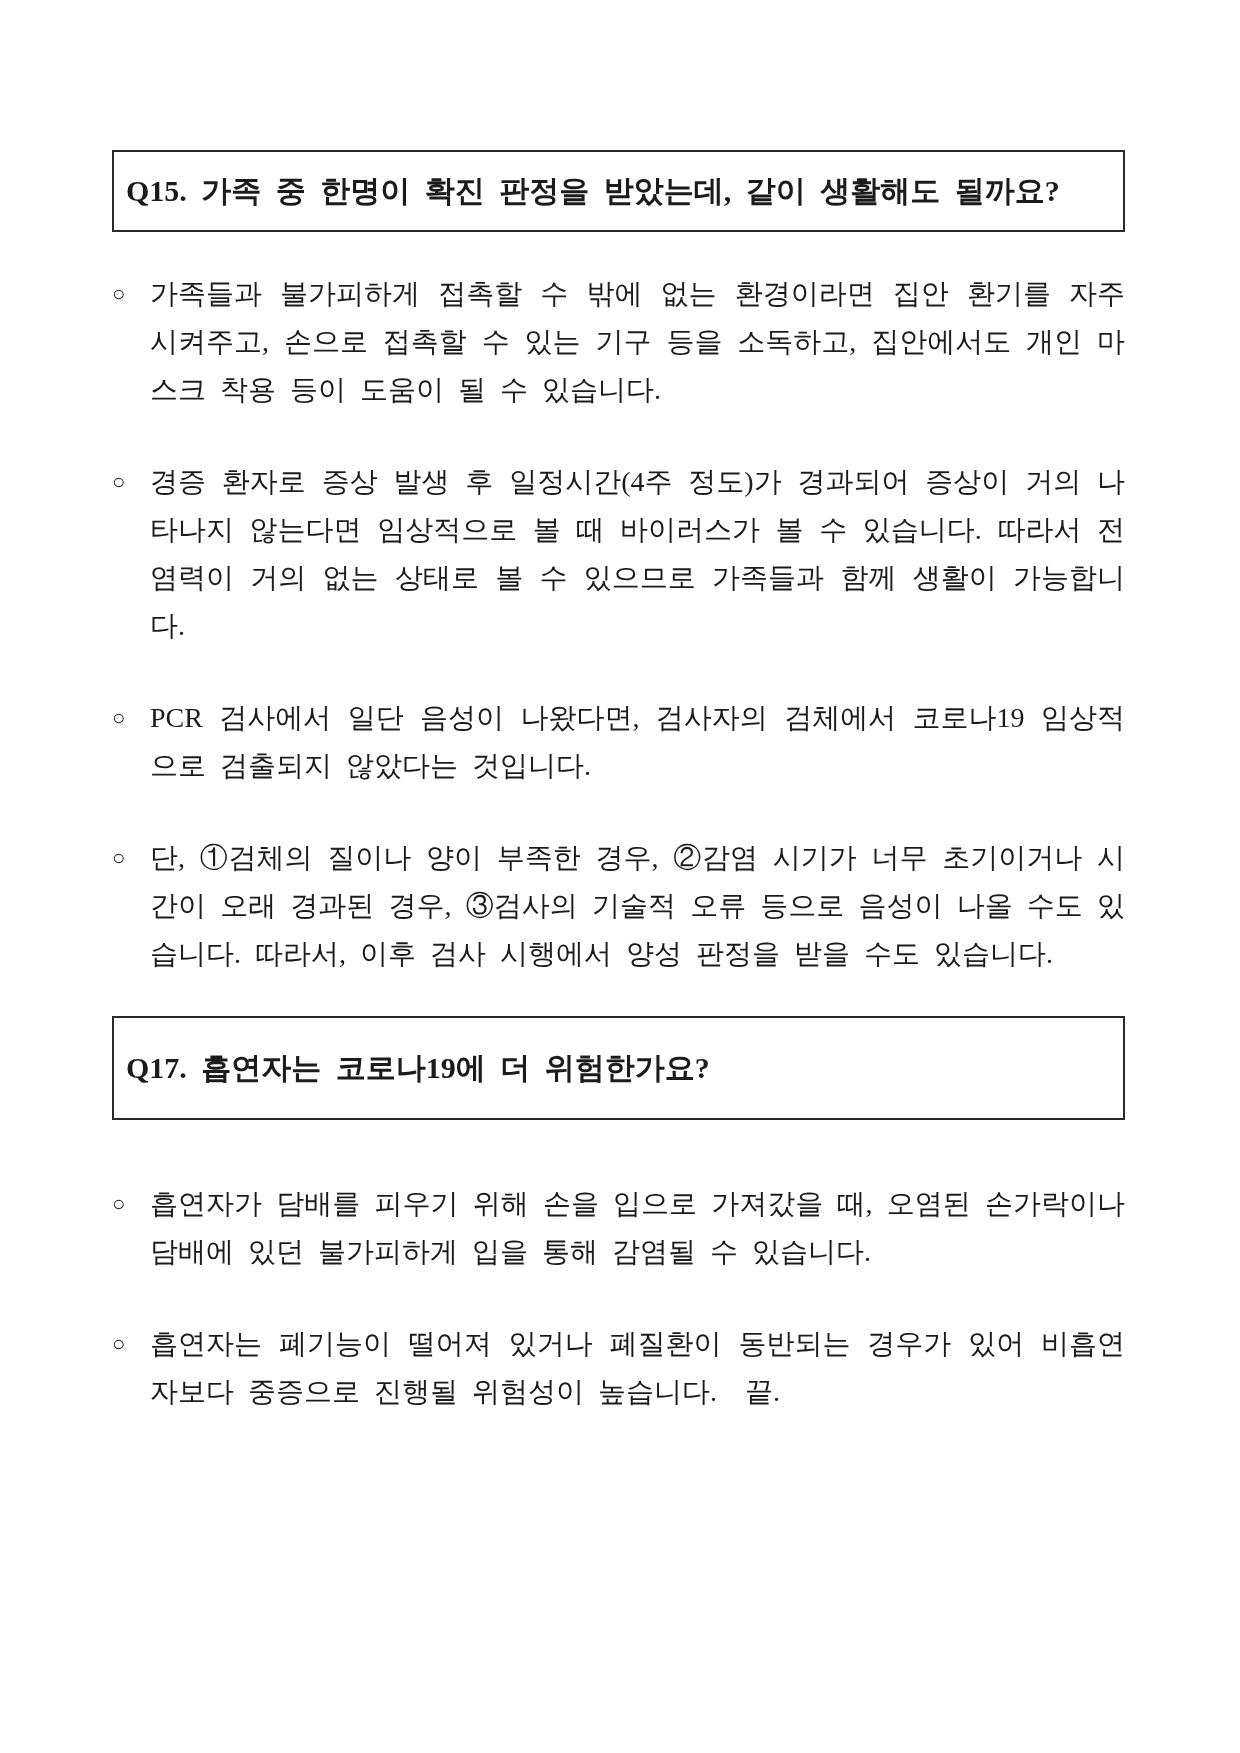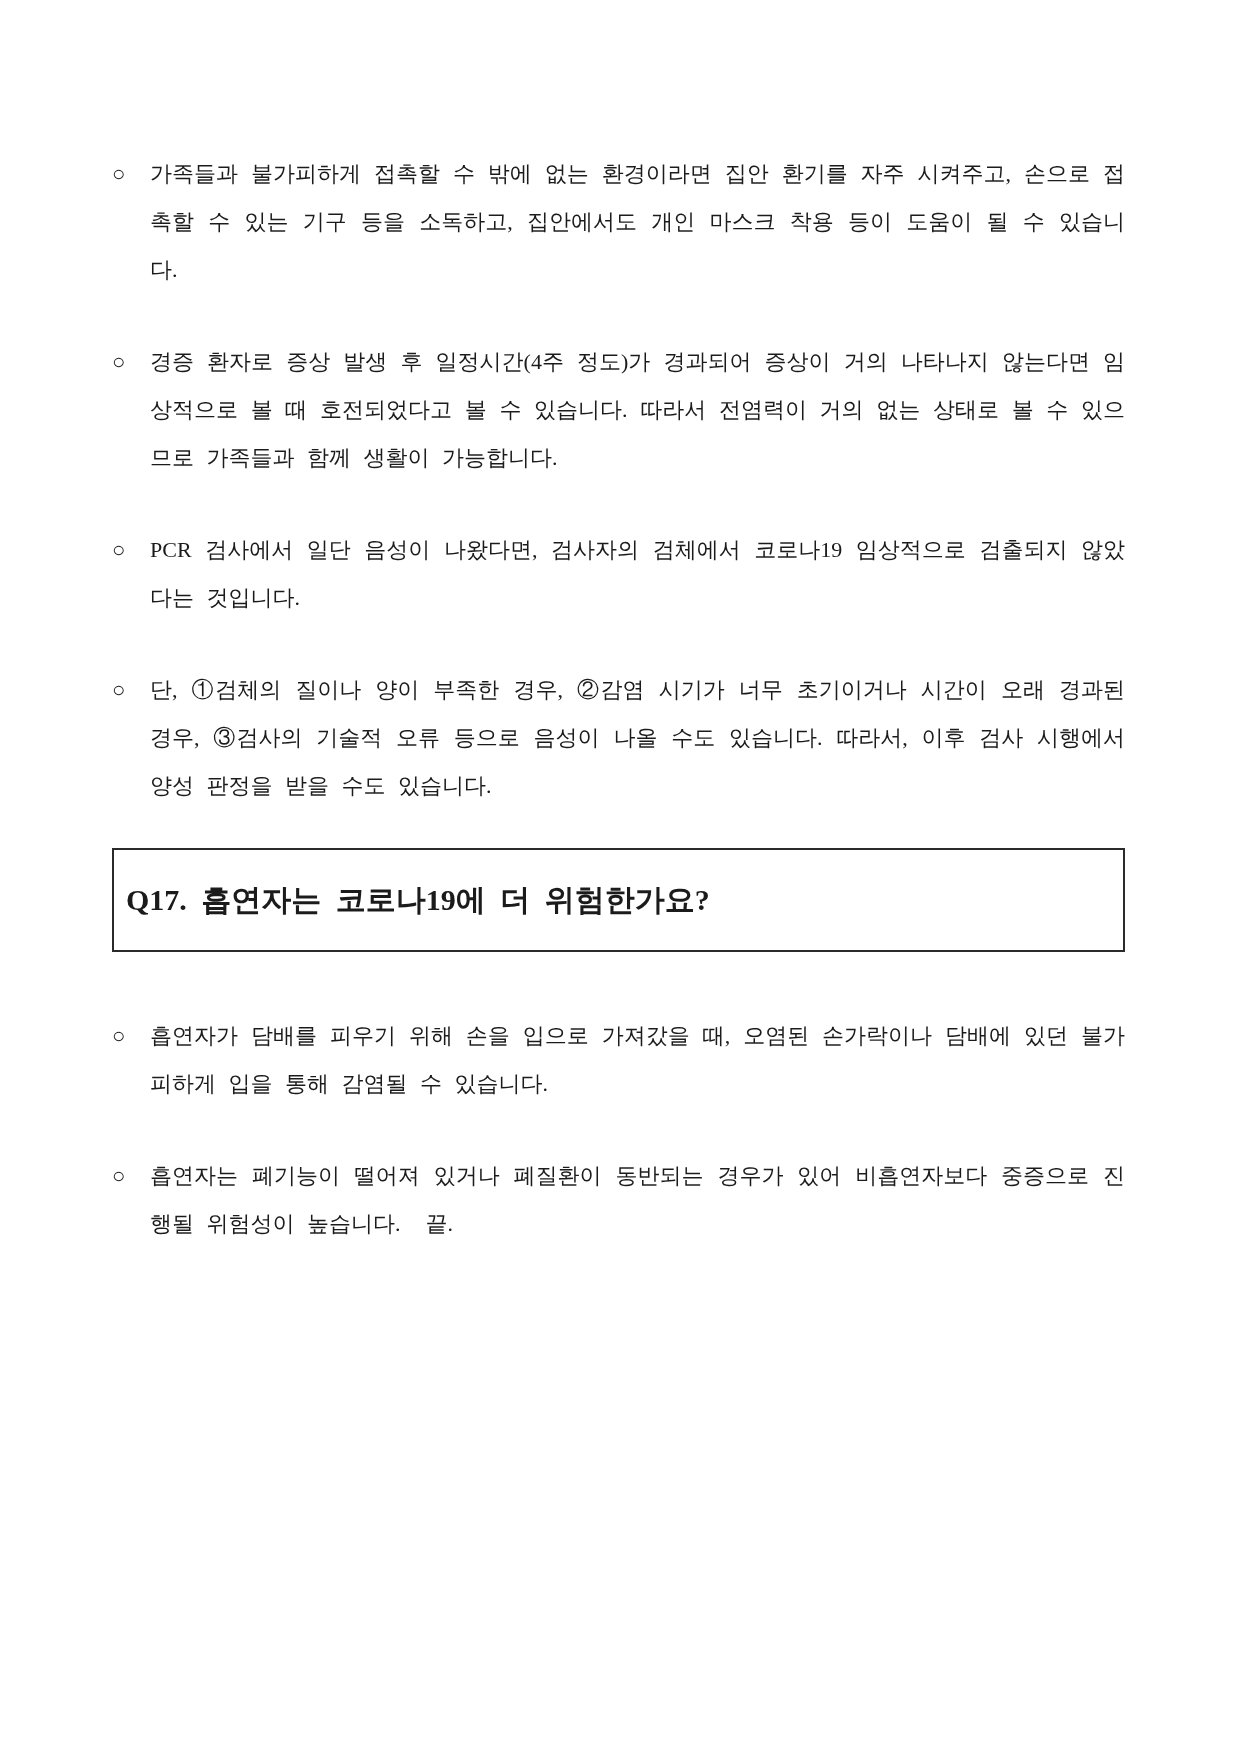--- a/index.html
+++ b/index.html
@@ -49,42 +49,45 @@
   .bullet .marker {
     flex: 0 0 38px;
     width: 38px;
     font-size: 22px;
     line-height: 48px;
     color: #1b1b1b;
   }
   .bullet .btext {
     flex: 1 1 auto;
     margin: 0;
-    font-size: 22px;
+    font-size: 28px;
     line-height: 48px;
     text-align: justify;
     text-justify: inter-word;
     word-spacing: 7px;
   }
   .bullet:last-child { margin-bottom: 0; }
 </style>
 </head>
 <body>
 
 <div class="page">
 
+  <div class="qbox qbox-q15">
+    <p class="qtext">Q15. 가족 중 한명이 확진 판정을 받았는데, 같이 생활해도 될까요?</p>
+  </div>
 
   <div class="bullet">
     <span class="marker">○</span>
     <p class="btext">가족들과 불가피하게 접촉할 수 밖에 없는 환경이라면 집안 환기를 자주 시켜주고, 손으로 접촉할 수 있는 기구 등을 소독하고, 집안에서도 개인 마스크 착용 등이 도움이 될 수 있습니다.</p>
   </div>
 
   <div class="bullet">
     <span class="marker">○</span>
-    <p class="btext">경증 환자로 증상 발생 후 일정시간(4주 정도)가 경과되어 증상이 거의 나타나지 않는다면 임상적으로 볼 때 호전되었다고 볼 수 있습니다. 따라서 전염력이 거의 없는 상태로 볼 수 있으므로 가족들과 함께 생활이 가능합니다.</p>
+    <p class="btext">경증 환자로 증상 발생 후 일정시간(4주 정도)가 경과되어 증상이 거의 나타나지 않는다면 임상적으로 볼 때 바이러스가 볼 수 있습니다. 따라서 전염력이 거의 없는 상태로 볼 수 있으므로 가족들과 함께 생활이 가능합니다.</p>
   </div>
 
 
   <div class="bullet">
     <span class="marker">○</span>
     <p class="btext">PCR 검사에서 일단 음성이 나왔다면, 검사자의 검체에서 코로나19 임상적으로 검출되지 않았다는 것입니다.</p>
   </div>
 
   <div class="bullet">
     <span class="marker">○</span>

